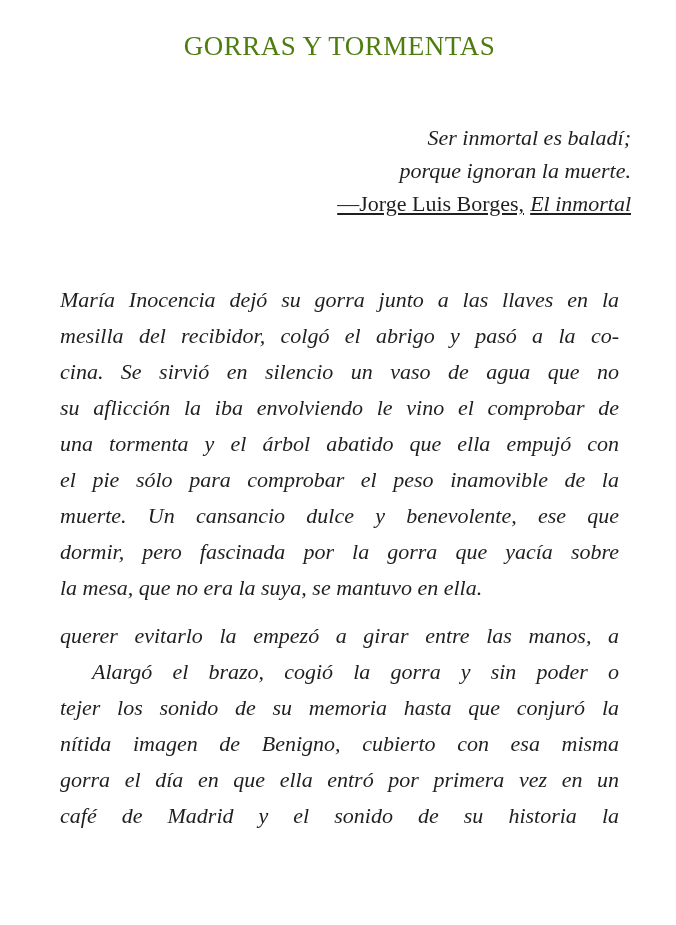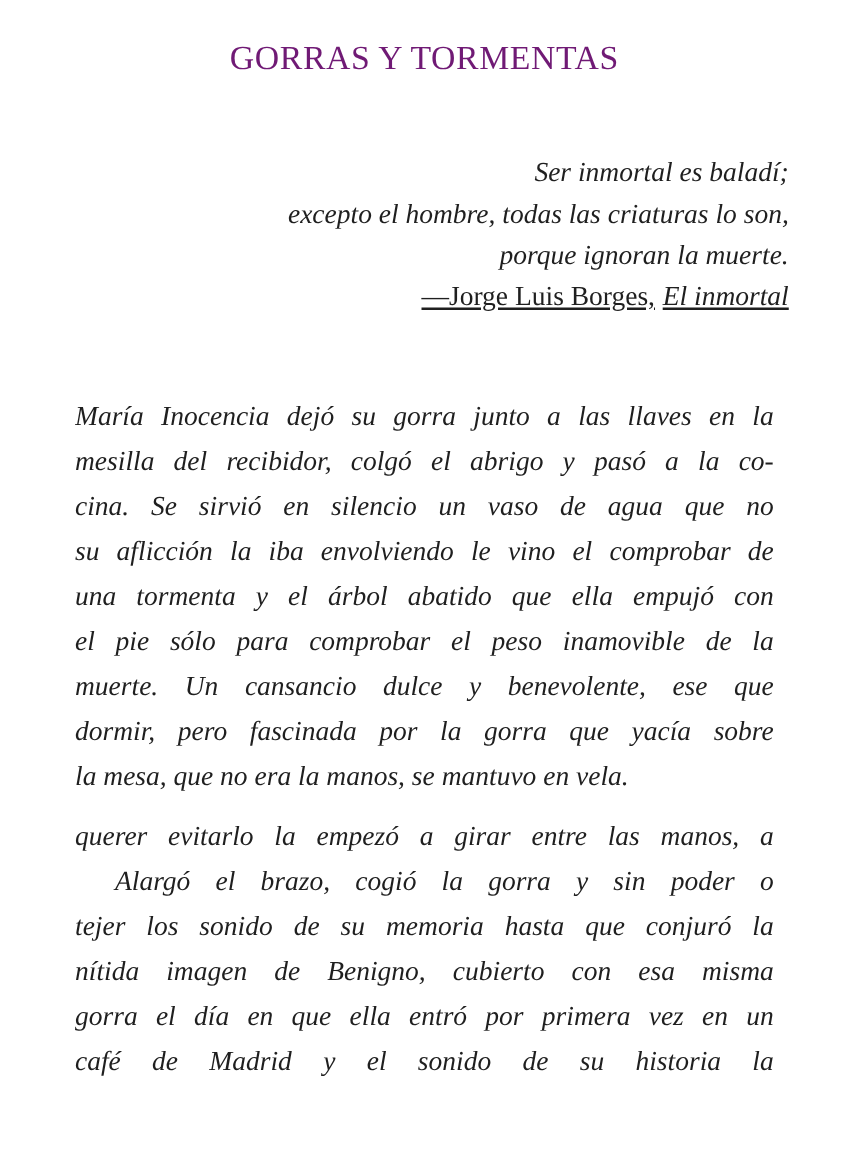--- a/index.html
+++ b/index.html
@@ -18,21 +18,21 @@
     font-family: "Liberation Serif", "DejaVu Serif", serif;
     color: #1f1f1f;
   }
   .chapter-title {
     margin: 27px 0 0 0;
     font-size: 27px;
     font-weight: normal;
     line-height: 38px;
     letter-spacing: 0.5px;
     text-align: center;
-    color: #701a75;
+    color: #4d7c0f;
   }
   .epigraph {
     margin-top: 56px;
     text-align: right;
     font-size: 22px;
     line-height: 33px;
   }
   .ep-line {
     font-style: italic;
   }
@@ -77,37 +77,36 @@
 </style>
 </head>
 <body>
 
 <div class="page">
 
   <h1 class="chapter-title">GORRAS Y TORMENTAS</h1>
 
   <div class="epigraph">
     <div class="ep-line">Ser inmortal es baladí;</div>
-    <div class="ep-line">excepto el hombre, todas las criaturas lo son,</div>
     <div class="ep-line">porque ignoran la muerte.</div>
     <div class="ep-attribution"><span class="roman">—Jorge Luis Borges,</span><span class="work">El inmortal</span></div>
   </div>
 
   <div class="body-text">
 
     <p class="para">
       <span class="bline j">María Inocencia dejó su gorra junto a las llaves en la</span>
       <span class="bline j">mesilla del recibidor, colgó el abrigo y pasó a la co-</span>
       <span class="bline j">cina. Se sirvió en silencio un vaso de agua que no</span>
       <span class="bline j">su aflicción la iba envolviendo le vino el comprobar de</span>
       <span class="bline j">una tormenta y el árbol abatido que ella empujó con</span>
       <span class="bline j">el pie sólo para comprobar el peso inamovible de la</span>
       <span class="bline j">muerte. Un cansancio dulce y benevolente, ese que</span>
       <span class="bline j">dormir, pero fascinada por la gorra que yacía sobre</span>
-      <span class="bline left">la mesa, que no era la manos, se mantuvo en vela.</span>
+      <span class="bline left">la mesa, que no era la suya, se mantuvo en ella.</span>
     </p>
 
     <p class="para">
       <span class="bline j">querer evitarlo la empezó a girar entre las manos, a</span>
       <span class="bline j indent">Alargó el brazo, cogió la gorra y sin poder o</span>
       <span class="bline j">tejer los sonido de su memoria hasta que conjuró la</span>
       <span class="bline j">nítida imagen de Benigno, cubierto con esa misma</span>
       <span class="bline j">gorra el día en que ella entró por primera vez en un</span>
       <span class="bline j">café de Madrid y el sonido de su historia la</span>
     </p>

